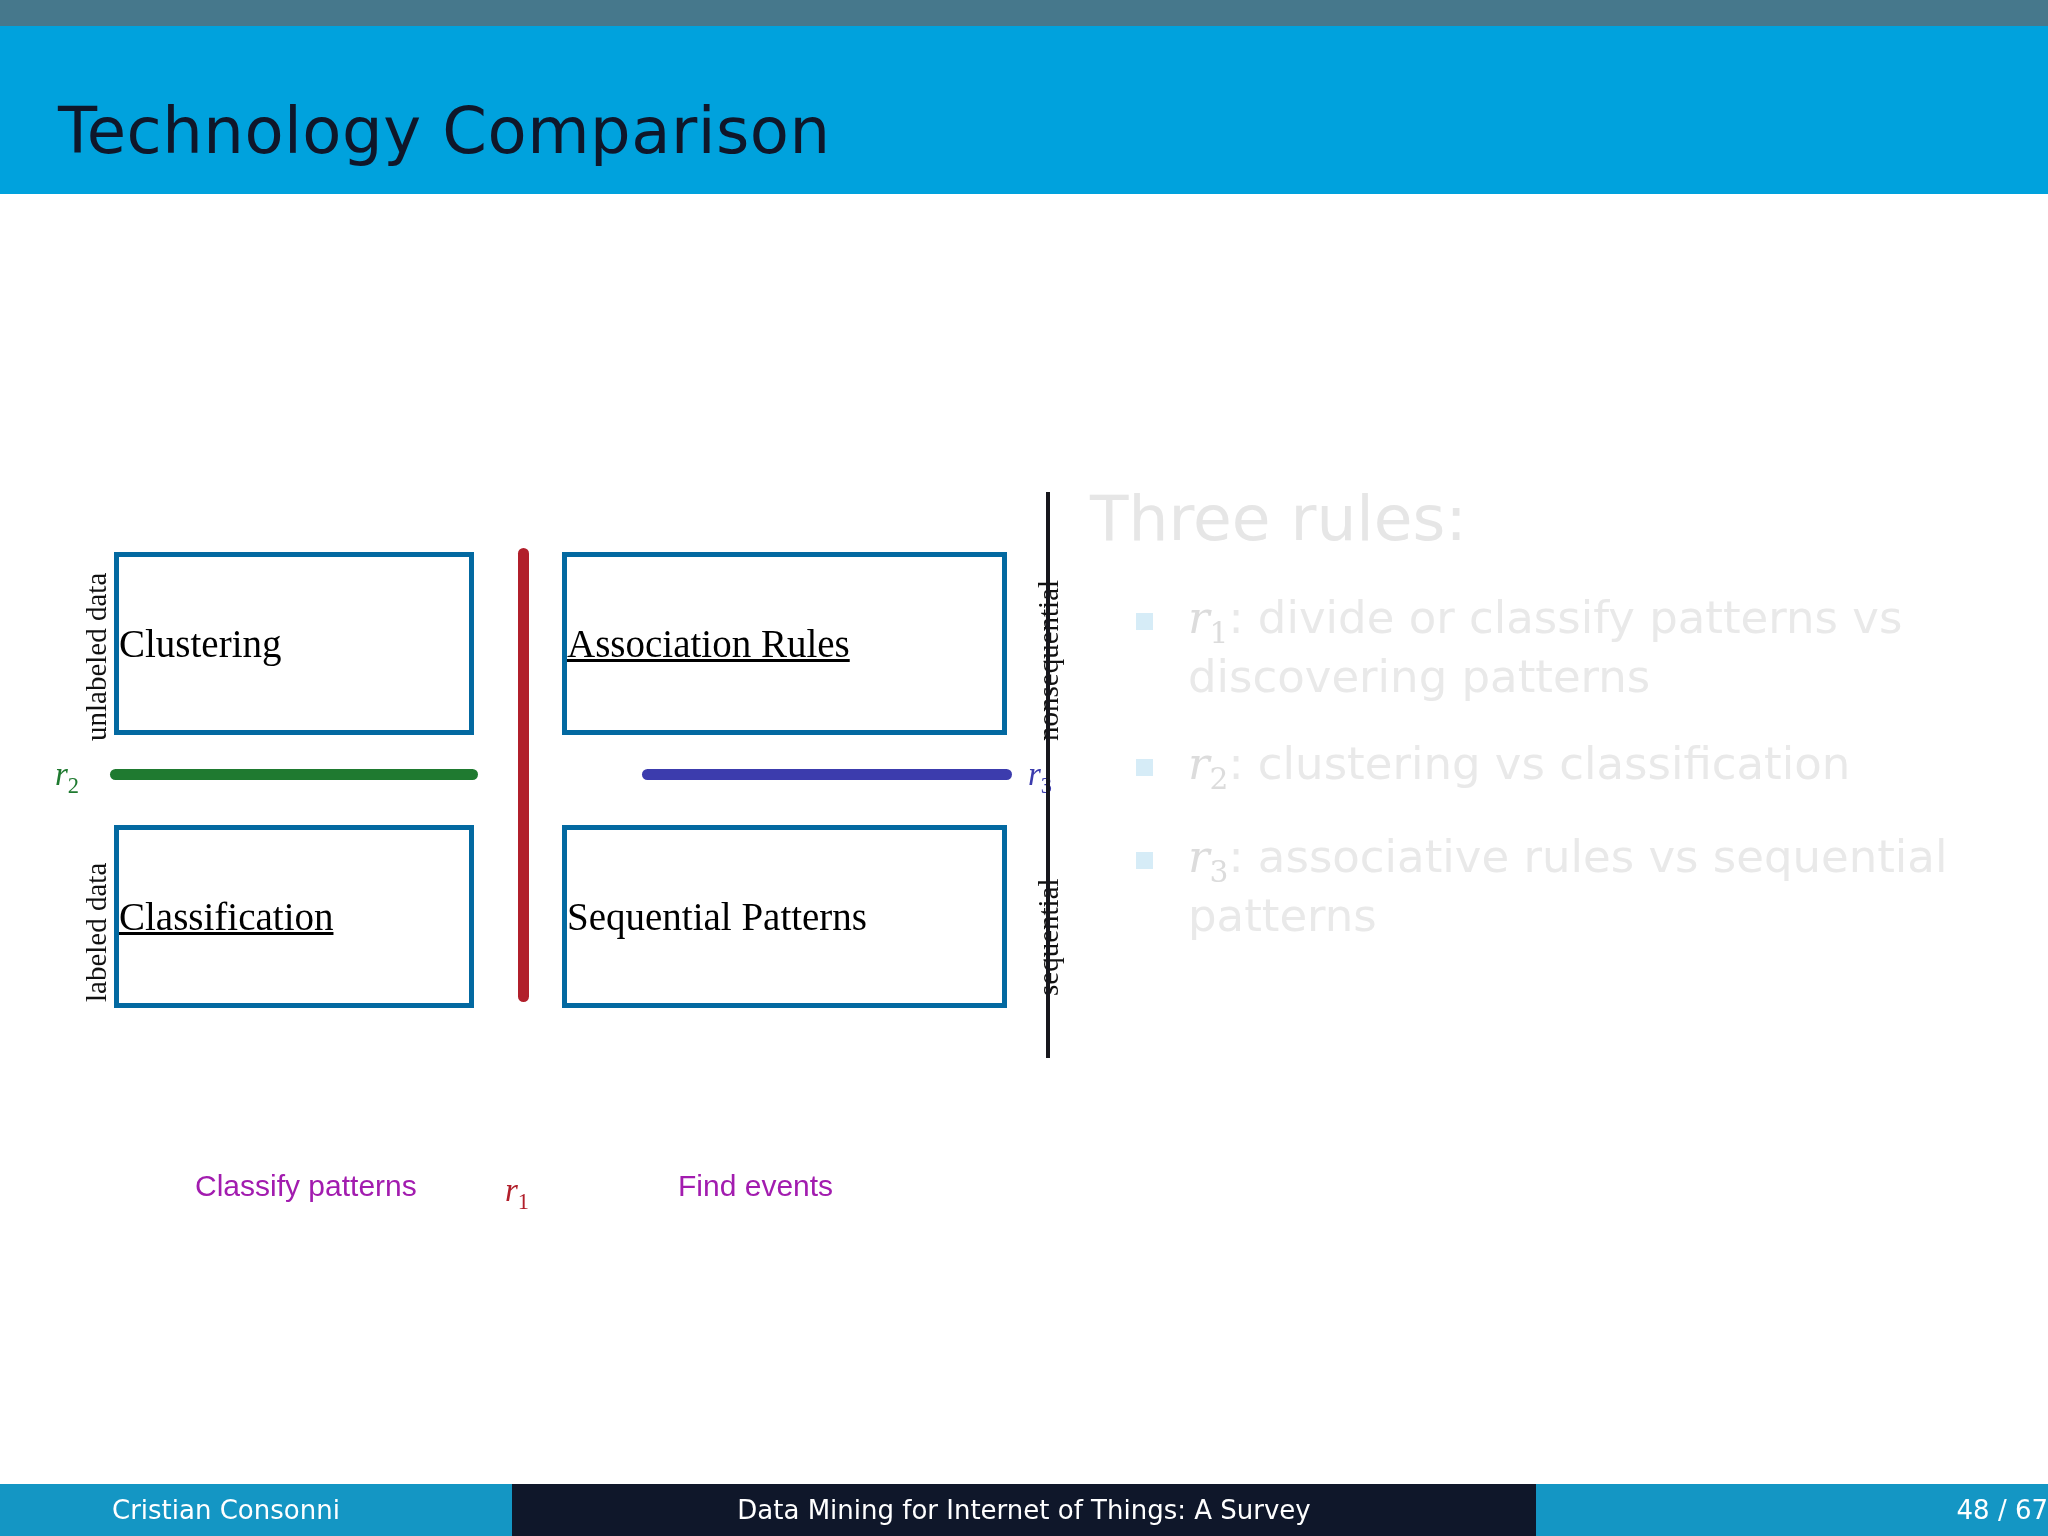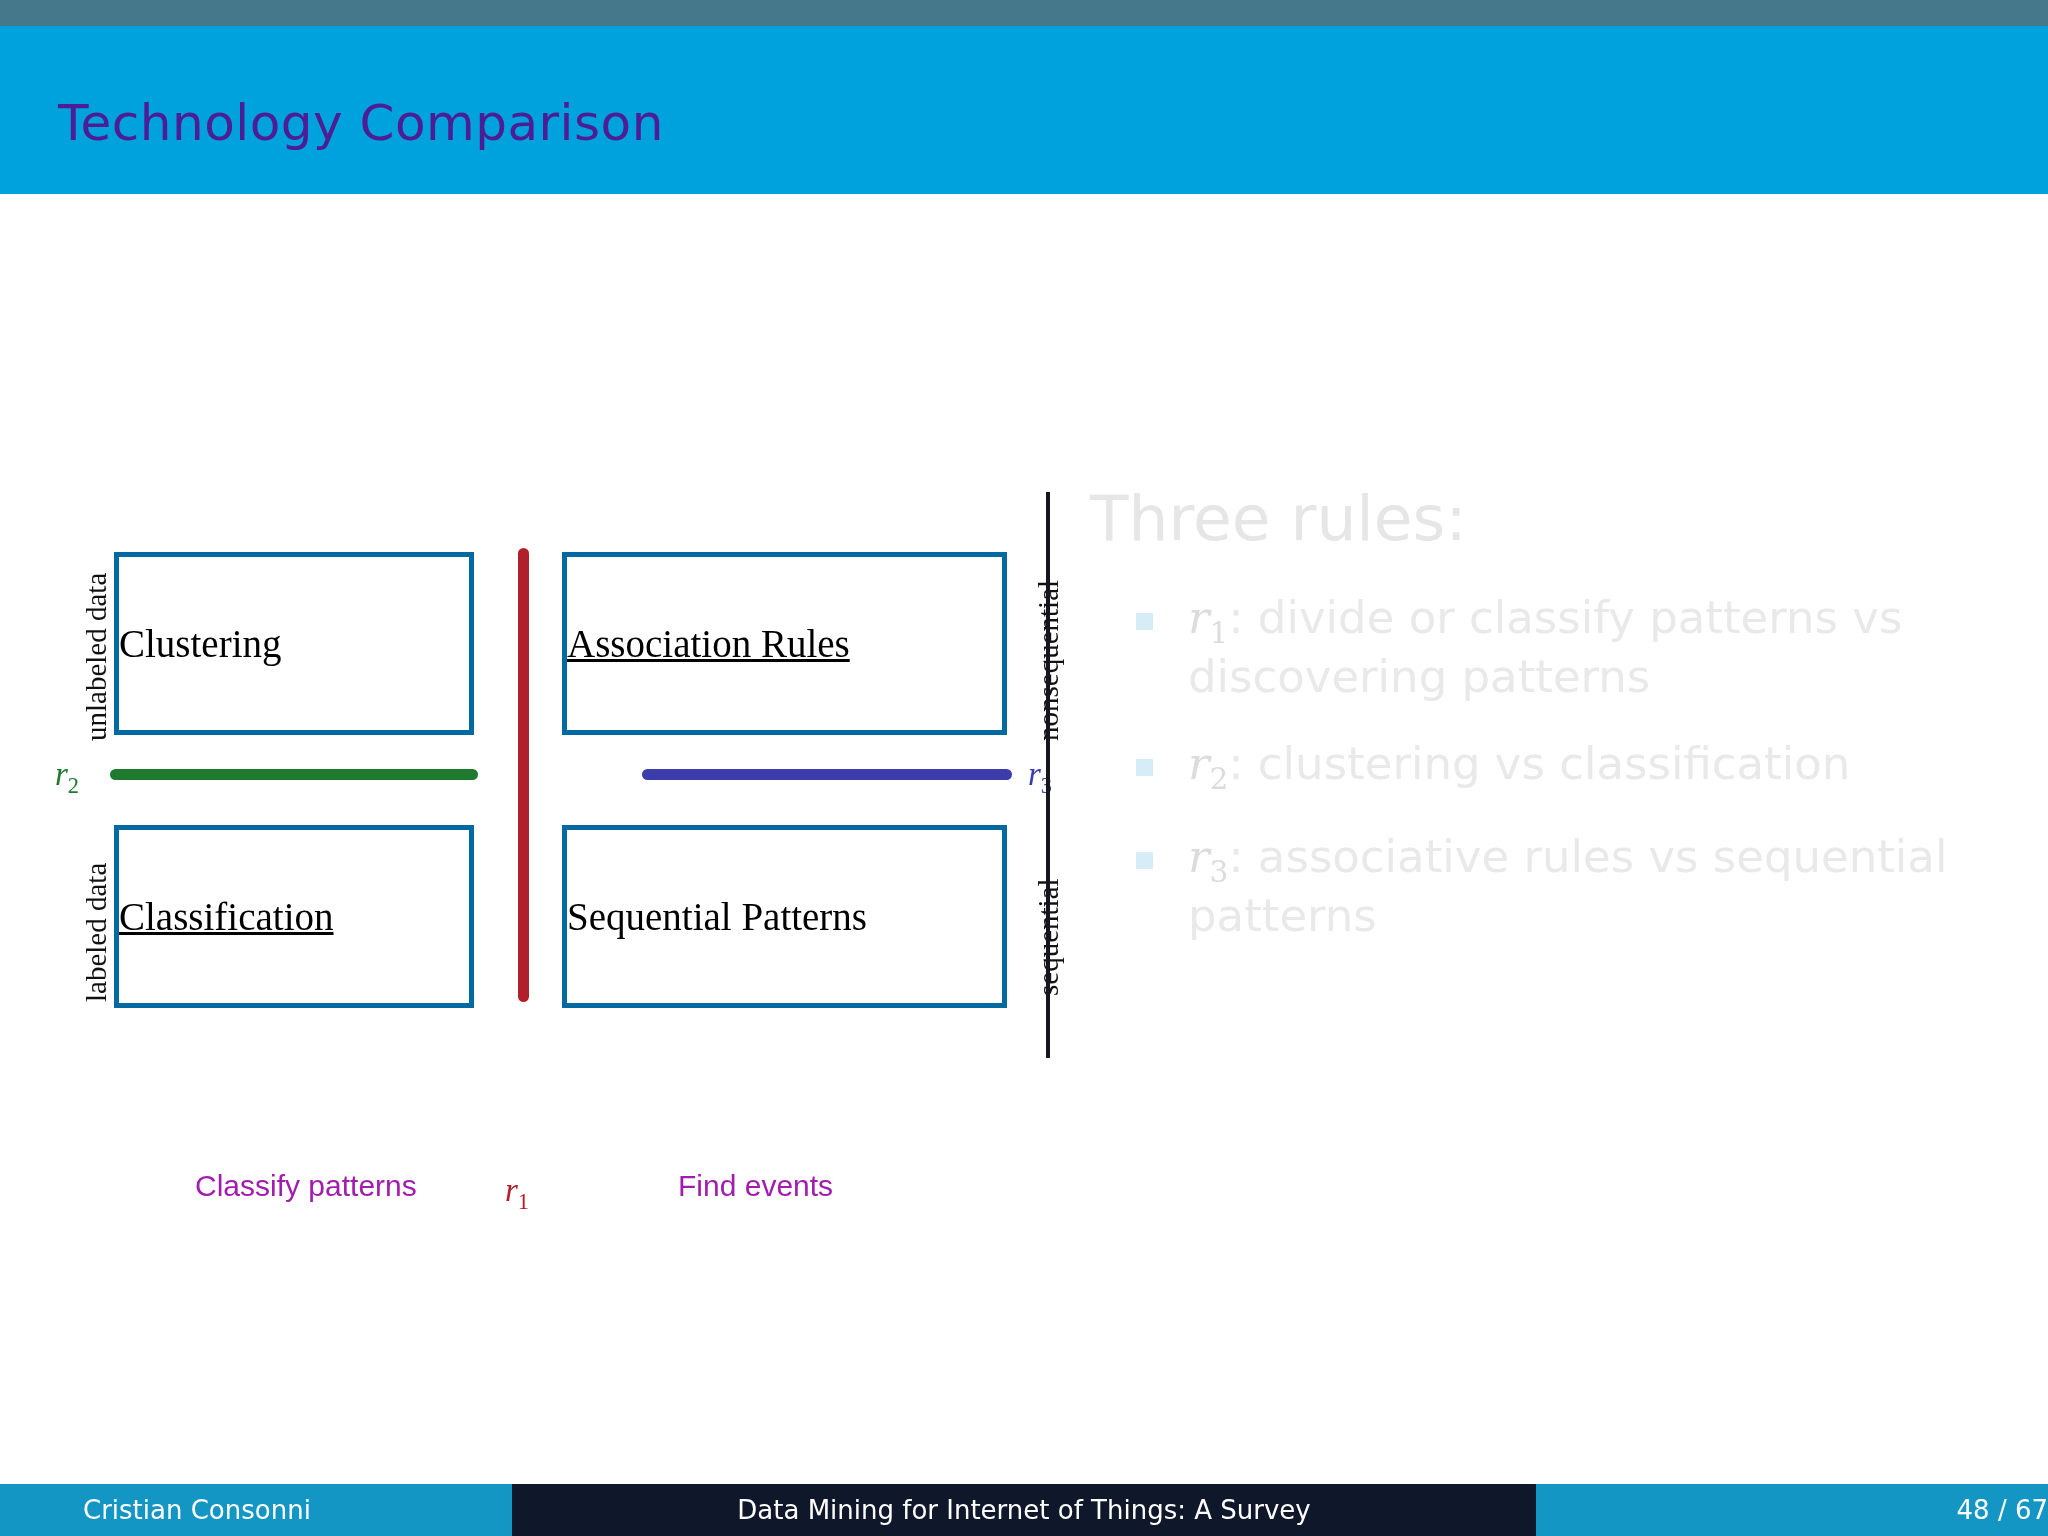--- a/index.html
+++ b/index.html
@@ -27,23 +27,23 @@
     position: absolute;
     left: 0; top: 26px;
     width: 2048px; height: 168px;
     background: #00a2dd;
   }
   .slide-title {
     position: absolute;
     left: 58px;
     top: 68px;
     font-family: "DejaVu Sans", sans-serif;
-    font-size: 50px;
+    font-size: 64px;
     font-weight: 400;
-    color: #4c1d95;
+    color: #0f172a;
     letter-spacing: 0.5px;
     white-space: nowrap;
   }
 
   
   .content {
     position: absolute;
     left: 0; top: 194px;
     width: 2048px;
     height: 1286px;
@@ -209,21 +209,21 @@
     align-items: center;
     font-family: "DejaVu Sans", sans-serif;
     font-size: 26px;
     color: #ffffff;
     height: 100%;
     box-sizing: border-box;
   }
   .foot-author {
     width: 512px;
     background: #1496c4;
-    padding-left: 83px;
+    padding-left: 112px;
   }
   .foot-title {
     width: 1024px;
     background: #0f172a;
     justify-content: center;
   }
   .foot-page {
     width: 512px;
     background: #1496c4;
     justify-content: flex-end;

